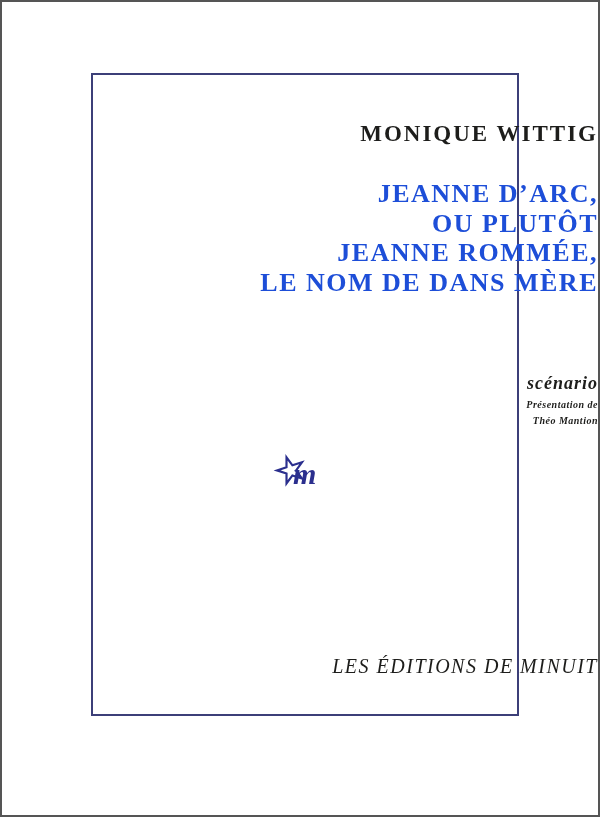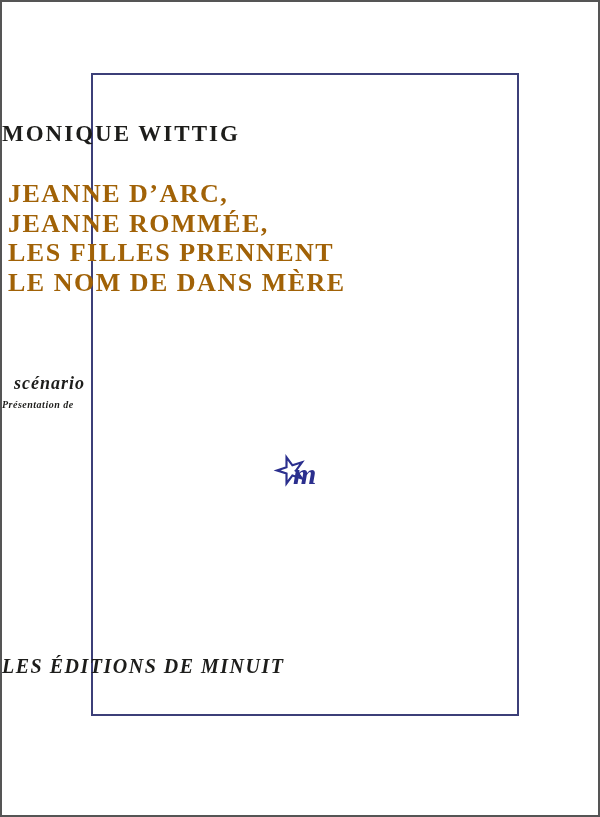--- a/index.html
+++ b/index.html
@@ -23,32 +23,32 @@
     top: 71px;
     width: 428px;
     height: 643px;
     box-sizing: border-box;
     border: 2px solid #3c3f78;
   }
   .centered {
     position: absolute;
     left: 0;
     right: 0;
-    text-align: left;
+    text-align: right;
   }
   .author {
     top: 119px;
     font-size: 23px;
     font-weight: bold;
     letter-spacing: 2px;
     color: #1d1d1b;
   }
   .title {
     top: 177px;
-    color: #a16207;
+    color: #1d4ed8;
     font-weight: bold;
     font-size: 26px;
     line-height: 29.5px;
     letter-spacing: 1.5px;
     padding-left: 6px;
   }
   .genre {
     top: 371px;
     font-size: 18px;
     font-style: italic;
@@ -89,45 +89,46 @@
     font-size: 30px;
     line-height: 30px;
     font-style: italic;
     font-weight: bold;
     color: #2b2f8e;
   }
   .publisher {
     top: 653px;
     font-size: 20px;
     font-style: italic;
-    font-weight: bold;
+    font-weight: normal;
     letter-spacing: 1.5px;
     color: #1d1d1b;
   }
 </style>
 </head>
 <body>
 
 <div class="page">
 
   <div class="cover-frame"></div>
 
   <div class="centered author">MONIQUE WITTIG</div>
 
   <div class="centered title">
     <div>JEANNE D’ARC,</div>
+    <div>OU PLUTÔT</div>
     <div>JEANNE ROMMÉE,</div>
-    <div>LES FILLES PRENNENT</div>
     <div>LE NOM DE DANS MÈRE</div>
   </div>
 
   <div class="centered genre">scénario</div>
 
   <div class="centered presentation">
     <div>Présentation de</div>
+    <div>Théo Mantion</div>
   </div>
 
   <div class="logo">
     <svg viewBox="0 0 36 36" aria-hidden="true">
       <polygon points="18,4 21.4,14.3 32.3,14.4 23.5,20.8 26.8,31.1 18,24.8 9.2,31.1 12.5,20.8 3.7,14.4 14.6,14.3" fill="#ffffff" stroke="#2b2f8e" stroke-width="2.4" stroke-linejoin="miter"></polygon>
     </svg>
     <span class="monogram">m</span>
   </div>
 
   <div class="centered publisher">LES ÉDITIONS DE MINUIT</div>

